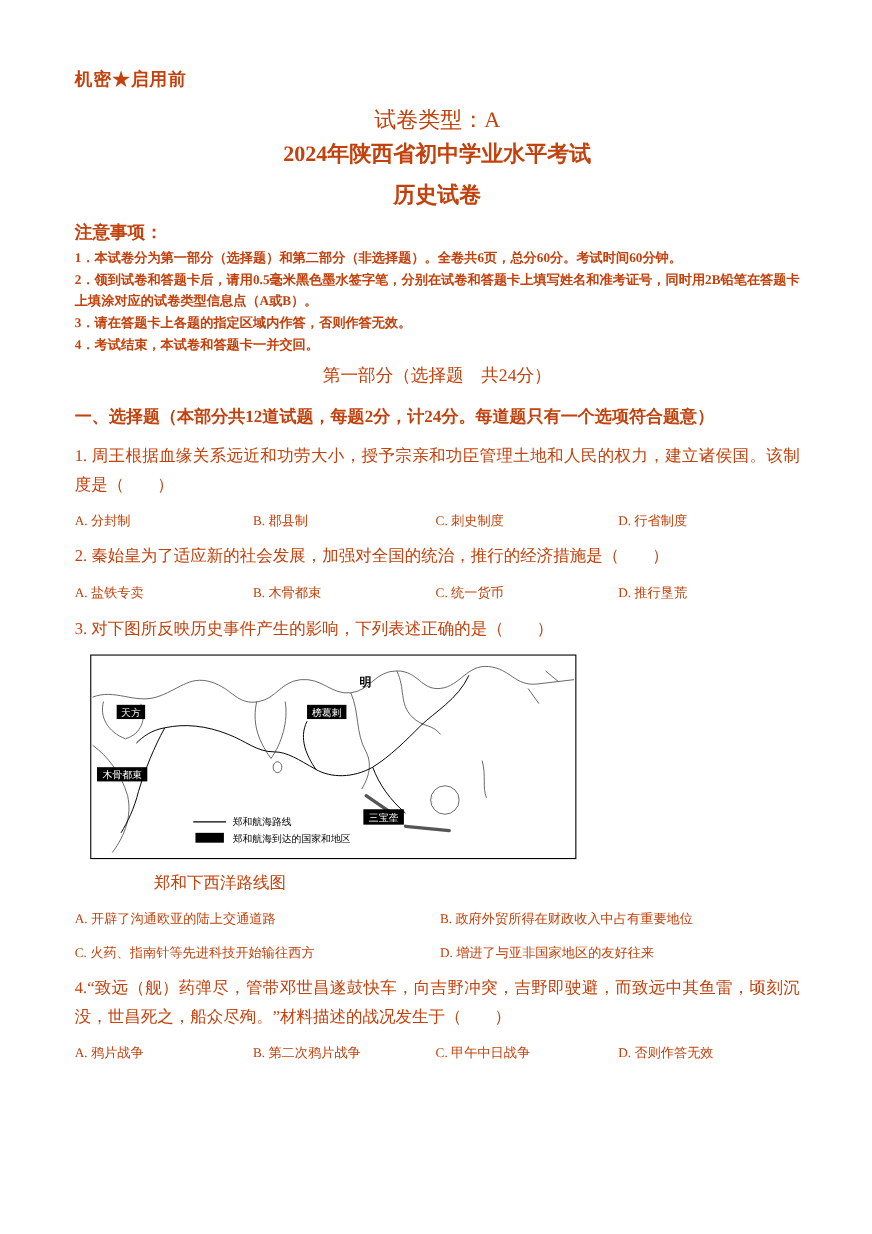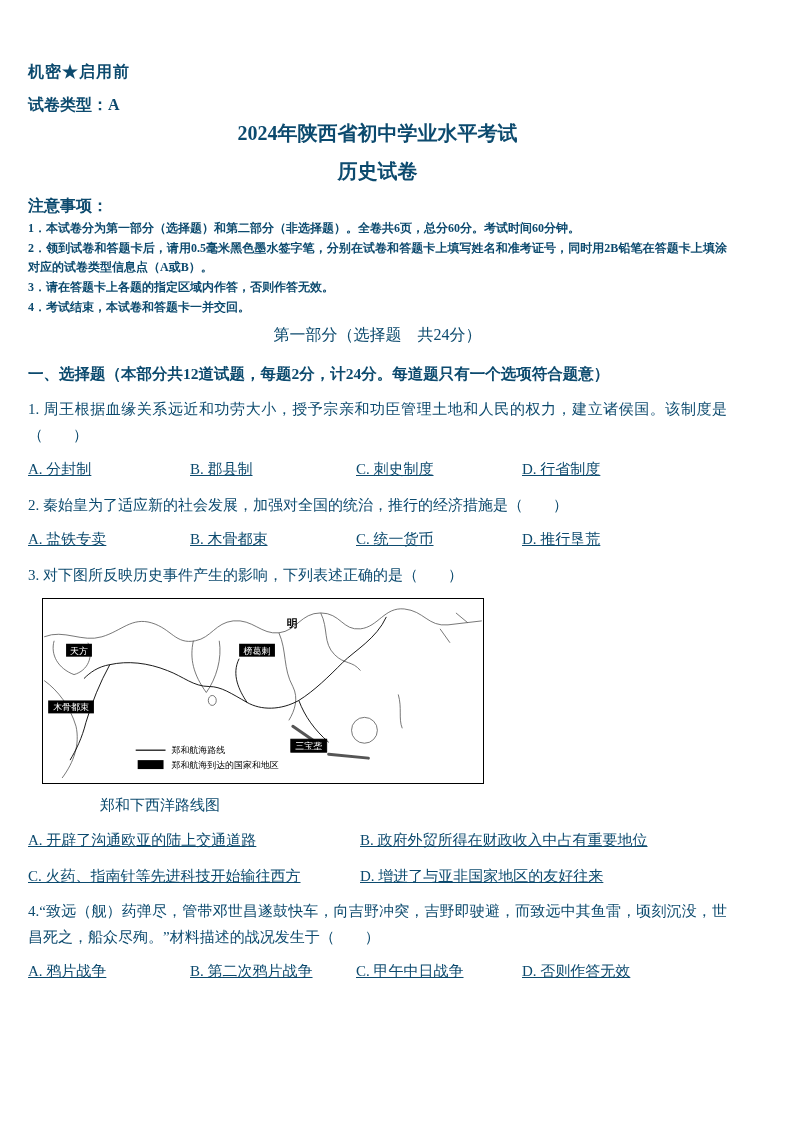--- a/index.html
+++ b/index.html
@@ -1,37 +1,37 @@
 <!DOCTYPE html>
 <html><head>
 <meta charset="utf-8">
 <style>
   * { box-sizing: border-box; }
   html, body { margin: 0; padding: 0; background: #ffffff; }
   .page {
     width: 793px;
     height: 1122px;
     background: #ffffff;
-    color: #0c4a6e;
+    color: #c2410c;
     font-family: "Liberation Serif", "DejaVu Serif", serif;
-    padding: 62px 66px 0 28px;
+    padding: 62px 66px 0 68px;
     position: relative;
     overflow: hidden;
   }
   .confidential { font-size: 16px; font-weight: 700; letter-spacing: 1px; }
-  .paper-type  { font-size: 16px; font-weight: 700; text-align: left; margin-top: 12px; }
+  .paper-type  { font-size: 20px; font-weight: 400; text-align: center; margin-top: 12px; }
   .title    { font-size: 20px; font-weight: 700; text-align: center; margin: 4px 0 0; }
   .subtitle { font-size: 20px; font-weight: 700; text-align: center; margin: 11px 0 0; }
   .notice { margin-top: 8px; }
   .notice-heading { font-size: 16px; font-weight: 700; line-height: 1.6; }
   .notice p { margin: 0; font-size: 12px; font-weight: 700; line-height: 1.66; text-align: justify; }
   .part-title { font-size: 16px; font-weight: 400; text-align: center; margin-top: 7px; }
   .section-heading { font-size: 15.5px; font-weight: 700; margin-top: 16px; line-height: 1.5; }
   .stem { font-size: 15px; line-height: 1.7; margin: 12px 0 0; text-align: justify; }
-  .options { font-size: 15px; margin-top: 10px; line-height: 1.5; text-decoration: underline; }
+  .options { font-size: 12px; margin-top: 10px; line-height: 1.5; }
   .cols-4 { display: grid; grid-template-columns: 162px 166px 166px auto; }
   .cols-2 { display: grid; grid-template-columns: 332px auto; row-gap: 13px; }
   .map-figure {
     width: 442px; height: 186px;
     border: 1px solid #000;
     margin: 10px 0 0 14px;
     padding: 0;
   }
   .map-figure svg { width: 100%; height: 100%; display: block; font-family: inherit; }
   .map-caption { font-size: 15px; margin: 12px 0 0 72px; }

